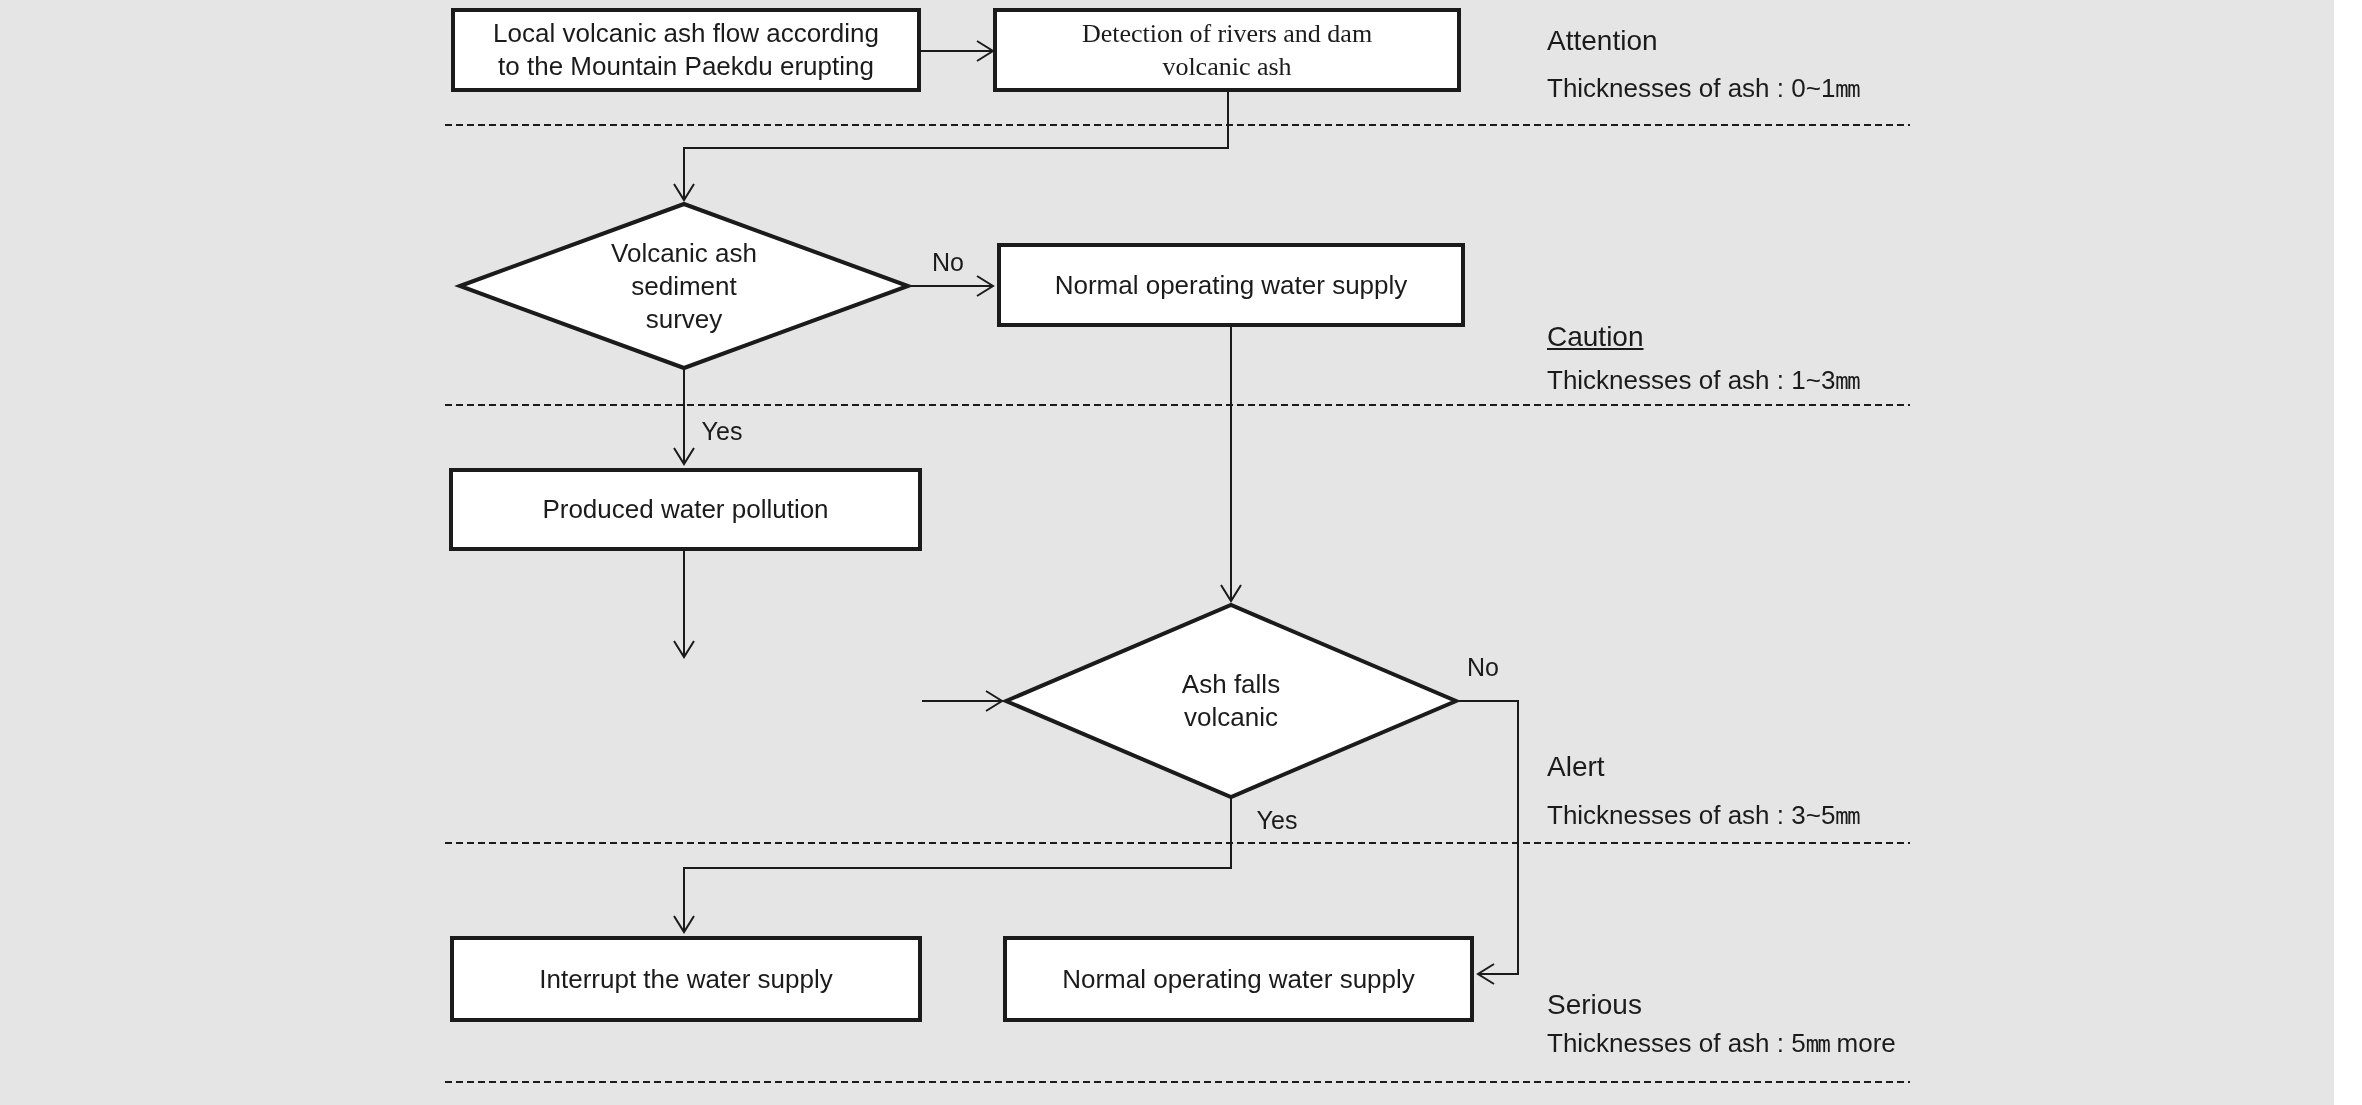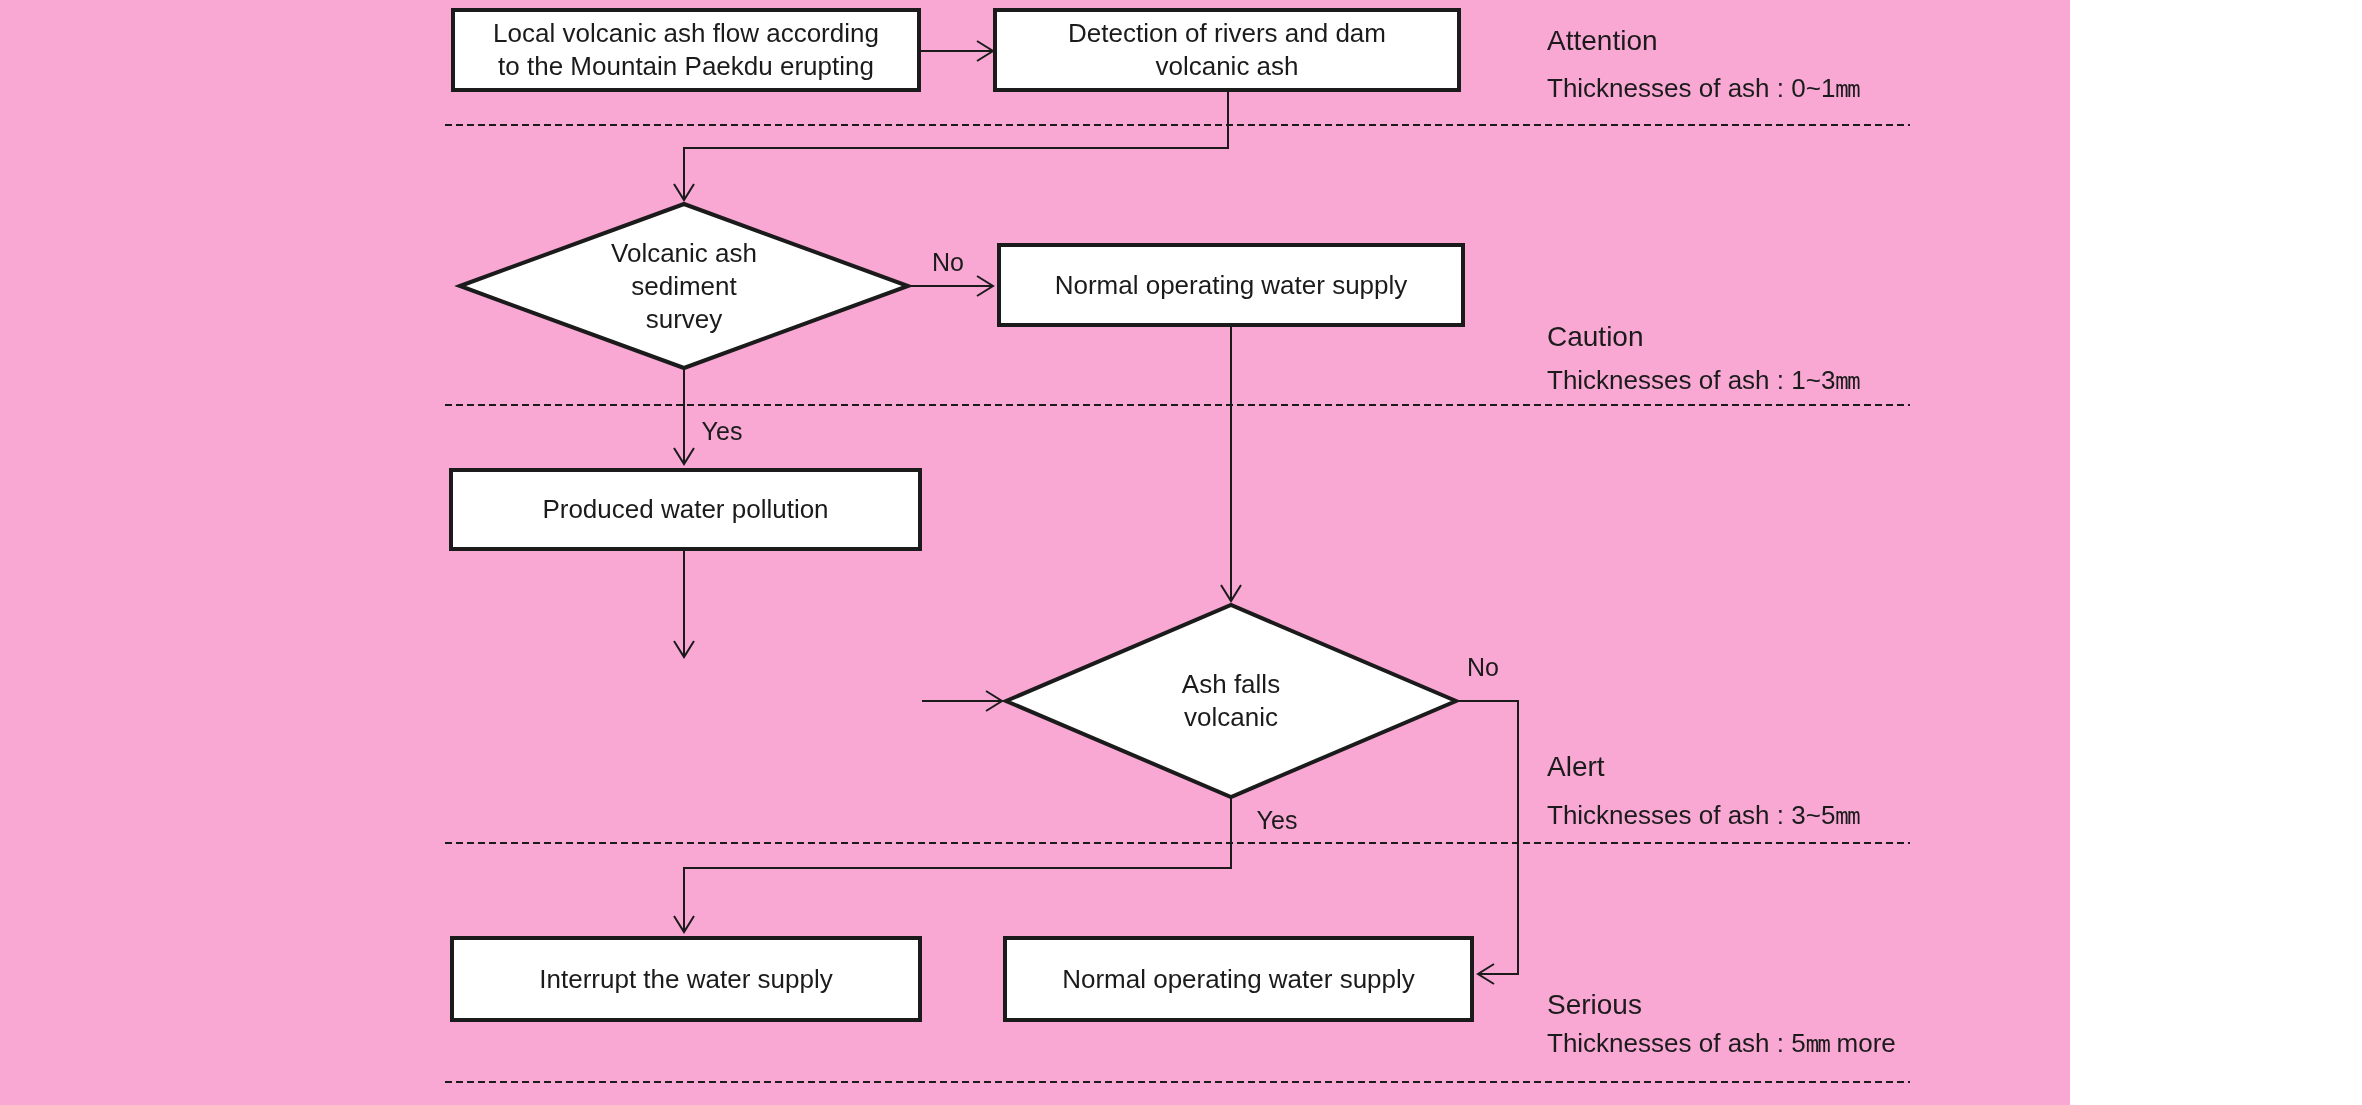--- a/index.html
+++ b/index.html
@@ -1,47 +1,47 @@
 <!DOCTYPE html>
 <html><head>
 <meta charset="utf-8">
 <style>
   html,body{margin:0;padding:0;background:#ffffff;}
   .canvas{
-    position:relative;width:2070px;height:1105px;background:#f9a8d4;overflow:hidden;
+    position:relative;width:2334px;height:1105px;background:#e5e5e5;overflow:hidden;
     font-family:"Liberation Sans","DejaVu Sans",sans-serif;color:#1b1b1b;
   }
   svg.layer{position:absolute;left:0;top:0;}
   .node{
     position:absolute;box-sizing:border-box;border:4px solid #1b1b1b;background:#ffffff;
     display:flex;align-items:center;justify-content:center;text-align:center;
     white-space:pre-line;font-size:26px;line-height:33px;
   }
   .n-start{left:451px;top:8px;width:470px;height:84px;}
-  .n-detect{left:993px;top:8px;width:468px;height:84px;}
+  .n-detect{left:993px;top:8px;width:468px;height:84px;font-family:Liberation Serif, serif;}
   .n-normal1{left:997px;top:243px;width:468px;height:84px;}
   .n-produced{left:449px;top:468px;width:473px;height:83px;}
   .n-prevention{left:449px;top:661px;width:473px;height:80px;}
   .n-interrupt{left:450px;top:936px;width:472px;height:86px;}
   .n-normal2{left:1003px;top:936px;width:471px;height:86px;}
   .diamond-label{
     position:absolute;transform:translate(-50%,-50%);text-align:center;
     white-space:pre-line;font-size:26px;line-height:33px;
   }
   .dl-1{left:684px;top:286px;}
   .dl-2{left:1231px;top:701px;}
   .edge-label{position:absolute;transform:translate(-50%,-50%);font-size:25px;}
   .el-no1{left:948px;top:262px;}
   .el-yes1{left:722px;top:431px;}
   .el-no2{left:1483px;top:667px;}
   .el-yes2{left:1277px;top:820px;}
   .section-title{position:absolute;left:1547px;font-size:28px;line-height:34px;}
   .section-thickness{position:absolute;left:1547px;font-size:26px;line-height:32px;}
   .st-1{top:24px;} .tk-1{top:72px;}
-  .st-2{top:320px;} .tk-2{top:364px;}
+  .st-2{top:320px;text-decoration:underline;} .tk-2{top:364px;}
   .st-3{top:750px;} .tk-3{top:799px;}
   .st-4{top:988px;} .tk-4{top:1027px;}
   .unit{font-family:"DejaVu Sans Mono",monospace;font-size:0.85em;letter-spacing:-1.5px;}
 </style>
 </head>
 <body>
 
 <div class="canvas">
 
   <svg class="layer" width="2362" height="1105" viewBox="0 0 2362 1105">

